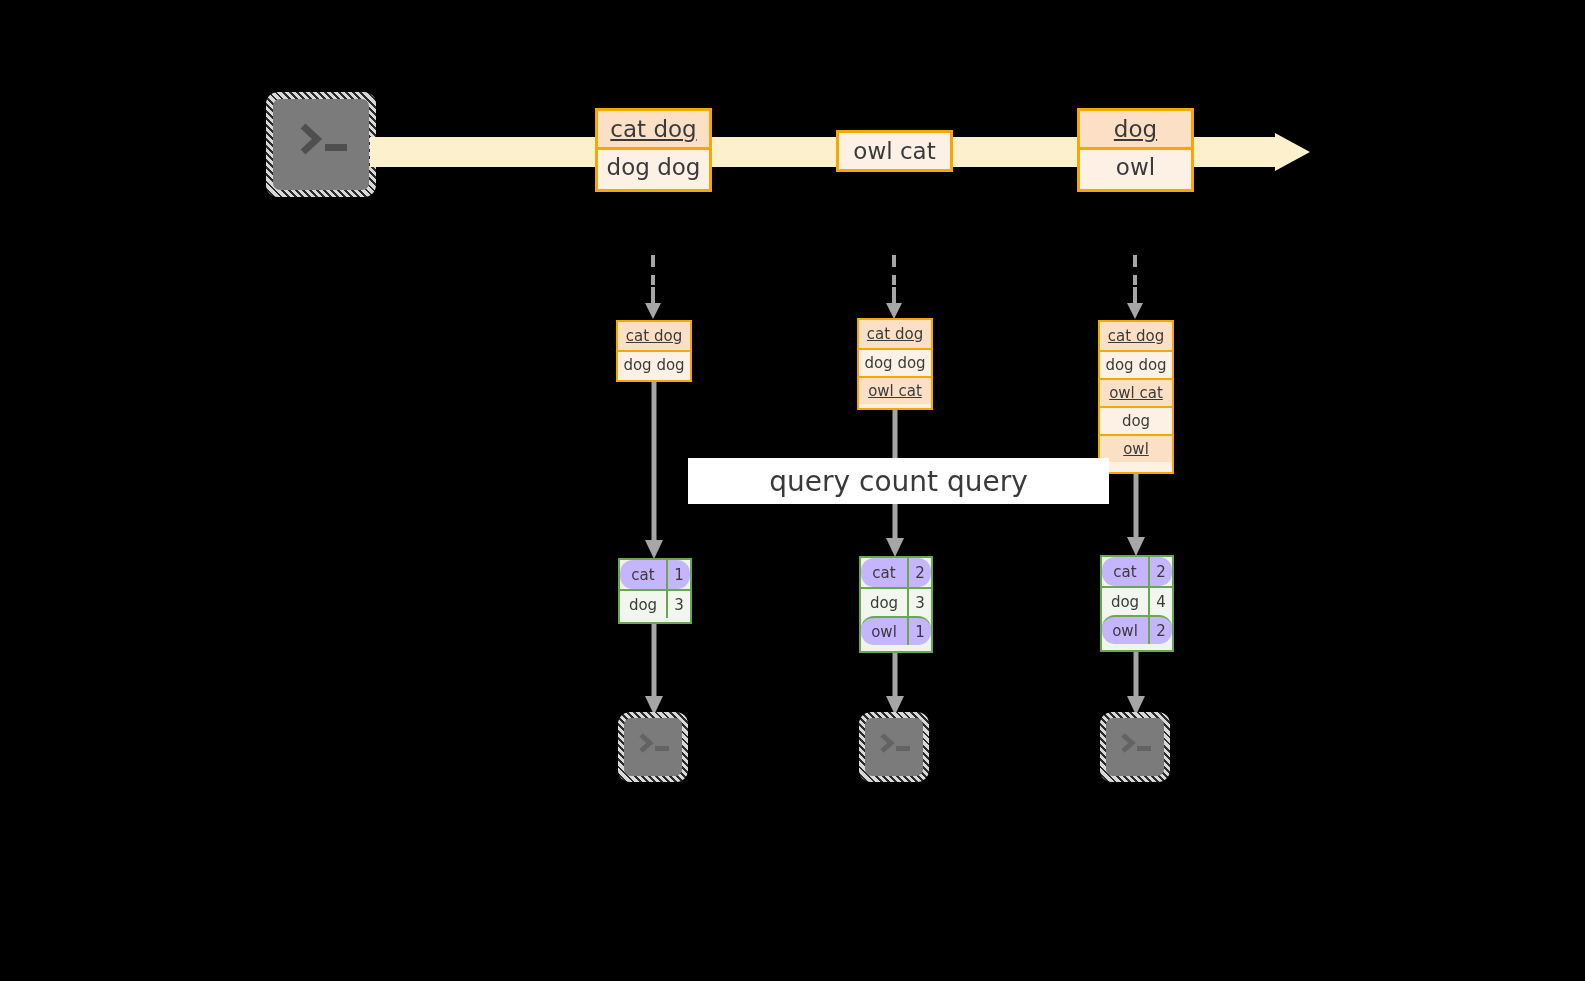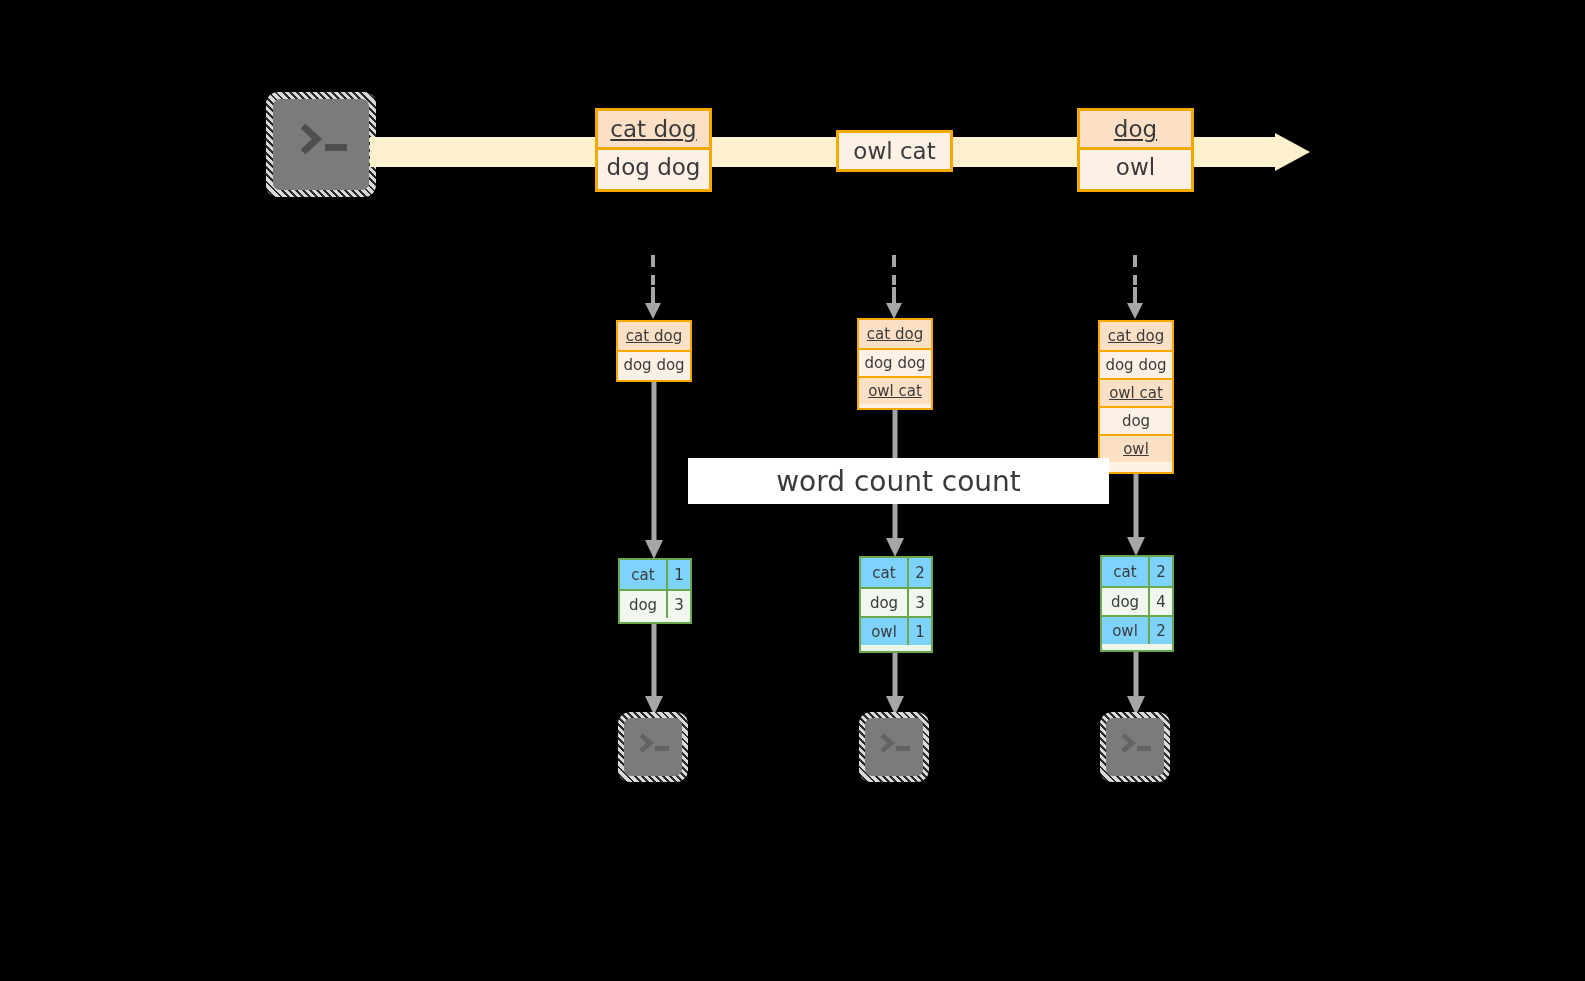--- a/index.html
+++ b/index.html
@@ -69,21 +69,21 @@
   .msgbox.small { border-width: 2px; }
 
   
   .restable {
     position: absolute;
     border: 2px solid #6aa84f;
     background: #eef5e9;
   }
   .resrow { display: flex; height: 29px; }
   .resrow + .resrow { border-top: 2px solid #6aa84f; }
-  .resrow.shade-a { background: #7dd3fc; }
+  .resrow.shade-a { background: #c4b5fd; border-radius: 13px; }
   .resrow.shade-b { background: #f1f6ee; }
   .rescell {
     display: flex;
     align-items: center;
     justify-content: center;
     font-size: 15px;
     color: #3a3a3a;
   }
   .rescell.word { width: 46px; }
   .rescell.count { width: 24px; border-left: 2px solid #6aa84f; }
@@ -280,15 +280,15 @@
   </div>
 
   <div class="terminal" style="left:1100px; top:712px; width:70px; height:70px; border-width:6px;">
     <div class="terminal-inner"></div>
     <svg width="70" height="70" viewBox="0 0 70 70">
       <path d="M17 17 L26 25 L17 33" fill="none" stroke="#636363" stroke-width="5"></path>
       <rect x="31" y="28" width="14" height="5" fill="#636363"></rect>
     </svg>
   </div>
 
-  <div class="query-label" style="left:688px; top:458px; width:421px; height:46px;">word count count</div>
+  <div class="query-label" style="left:688px; top:458px; width:421px; height:46px;">query count query</div>
 
 </div>
 
 </body></html>

